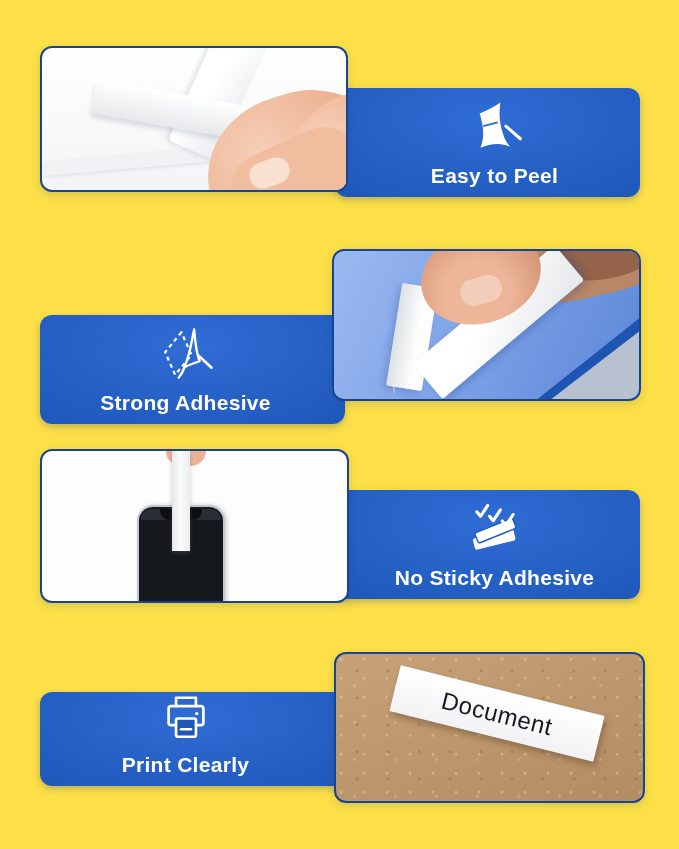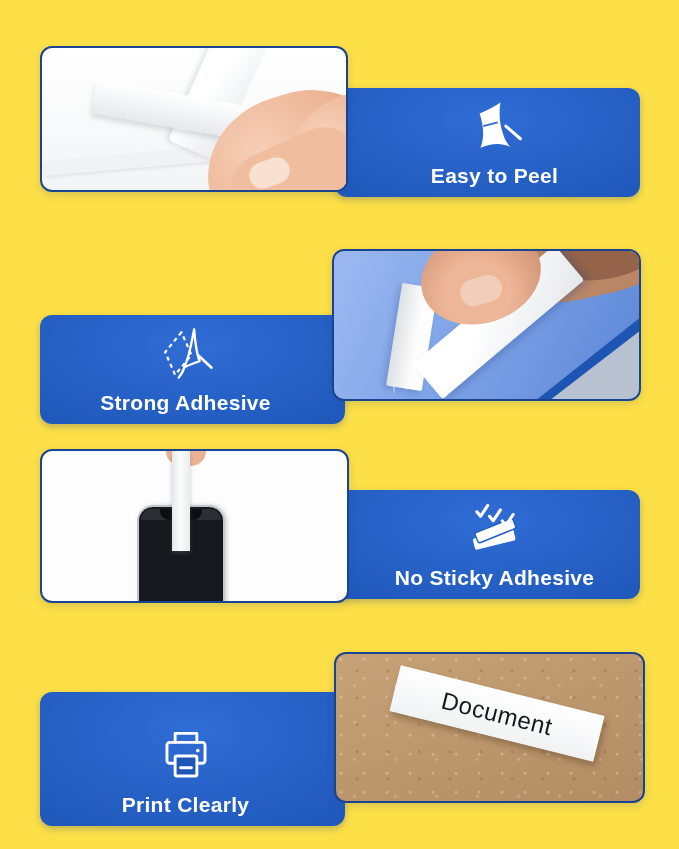--- a/index.html
+++ b/index.html
@@ -134,21 +134,21 @@
               transform: rotate(14deg);
               background: linear-gradient(180deg,#ffffff,#f1f2f4);
               box-shadow: 3px 4px 6px rgba(80,55,25,.38);
               display:flex; align-items:center; justify-content:center; }
   .p4-text  { font-size:24px; color:#17191c; letter-spacing:.5px; }
 
   
   #banner1 { left:335px; top:88px;  width:305px; height:109px; }
   #banner2 { left:40px;  top:289px; width:305px; height:109px;margin-top:26px; }
   #banner3 { left:335px; top:490px; width:305px; height:109px; }
-  #banner4 { left:40px;  top:692px; width:305px; height:134px; }
+  #banner4 { left:40px;  top:692px; width:305px; height:94px; }
 </style>
 </head>
 <body>
 
 <div id="stage">
 
   <div class="banner" id="banner1">
     <div class="banner-inner shift-right">
       <svg viewBox="0 0 64 64" width="58" height="58">
         <path d="M15 17 C25 13 32 9 38 5 C36 17 37 29 41 40 C43 46 45 50 49 54 C39 49 27 50 16 55 C21 42 19 29 15 17 Z" fill="#ffffff"></path>

